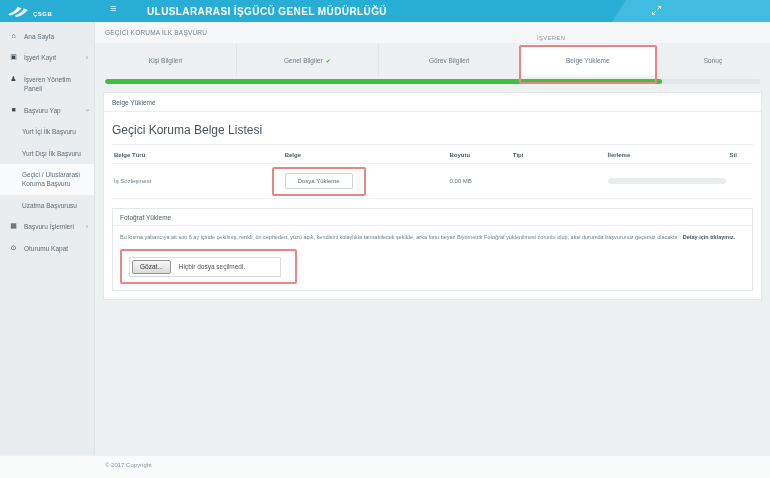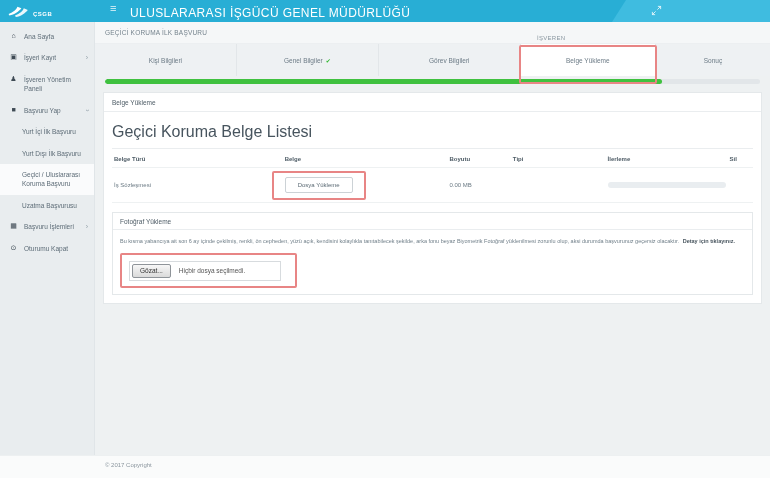--- a/index.html
+++ b/index.html
@@ -9,21 +9,21 @@
 
   
   .hdr { position:absolute; top:0; left:0; width:770px; height:22px; background:#28aed5; z-index:20; }
   .hdr-light { position:absolute; top:0; right:0; width:158px; height:22px; background:#3fbce0;
                clip-path:polygon(14px 0,100% 0,100% 100%,0 100%); }
   .logo { position:absolute; left:0; top:0; width:95px; height:22px; display:flex; align-items:center;
           padding-left:7px; gap:2px; }
   .logo svg { width:24px; height:13px; }
   .logo-text { color:#fff; font-size:6px; font-weight:bold; letter-spacing:.5px; margin-top:5px; }
   .menu-ico { position:absolute; left:110px; top:2px; color:rgba(255,255,255,.9); font-size:11px; cursor:pointer; }
-  .hdr-title { position:absolute; left:130px; top:6px; color:#fff; font-size:12px; font-weight:normal; letter-spacing:.4px; }
+  .hdr-title { position:absolute; left:147px; top:6px; color:#fff; font-size:10px; font-weight:bold; letter-spacing:.4px; }
   .expand-ico { position:absolute; left:651px; top:5px; width:11px; height:11px; cursor:pointer; }
 
   
   .sidebar { position:absolute; left:0; top:22px; width:95px; height:433px; background:#e9edef;
              border-right:1px solid #e0e5e8; padding-top:4px; }
   .s-item { display:flex; align-items:flex-start; gap:6px; padding:6px 10px 6px 9px;
             font-size:6.5px; line-height:1.45; color:#5d6c77; cursor:pointer; position:relative; }
   .s-ico { width:9px; font-size:7px; color:#3e4a54; flex:none; text-align:center; margin-top:-1px; }
   .s-chev { position:absolute; right:6px; top:7px; color:#93a0a9; font-size:7px; line-height:1; }
   .s-chev.down { transform:rotate(90deg); }
@@ -46,21 +46,21 @@
   .tab-highlight { position:absolute; left:-2px; right:-2px; top:1px; bottom:-8px;
                    border:2px solid #e88585; border-radius:2px; pointer-events:none; z-index:6; }
 
   .progress-wrap { padding:3px 10px 0 10px; height:12px; }
   .progress-track { height:5px; background:#e2e6e9; border-radius:3px; overflow:hidden; }
   .progress-fill { height:100%; background:#3fc13f; border-radius:3px; }
 
   .card { margin:4px 8px 0 8px; background:#fff; border:1px solid #e4e8ea; padding-bottom:8px; }
   .card-hdr { padding:6px 8px 5px; font-size:6.5px; color:#4e5c66; border-bottom:1px solid #eaedef; }
   .card-body { padding:6px 8px 0 8px; }
-  .list-title { font-size:16px; font-weight:normal; color:#47545e; padding:5px 0 7px; border-bottom:1px solid #eaedef; }
+  .list-title { font-size:12px; font-weight:normal; color:#47545e; padding:5px 0 7px; border-bottom:1px solid #eaedef; }
   table { width:100%; border-collapse:collapse; margin-top:1px; }
   th { text-align:left; font-size:6px; color:#4e5c66; padding:6px 2px 5px; font-weight:bold;
        border-bottom:1px solid #eef1f2; }
   td { font-size:6px; color:#6b7a84; padding:9px 2px; border-bottom:1px solid #eef1f2; vertical-align:middle; }
   .btn-wrap { display:inline-block; position:relative; }
   .upload-btn { font-size:6px; color:#5b6a74; background:#fff; border:1px solid #ccd2d6;
                 border-radius:2px; padding:4px 12px; cursor:pointer; font-family:inherit; }
   .red-box-btn { position:absolute; inset:-6px -13px -7px -13px; border:2px solid #e88585;
                  border-radius:2px; pointer-events:none; z-index:6; }
   .row-track { width:118px; height:6px; background:#e9edf0; border-radius:3px; overflow:hidden; }

